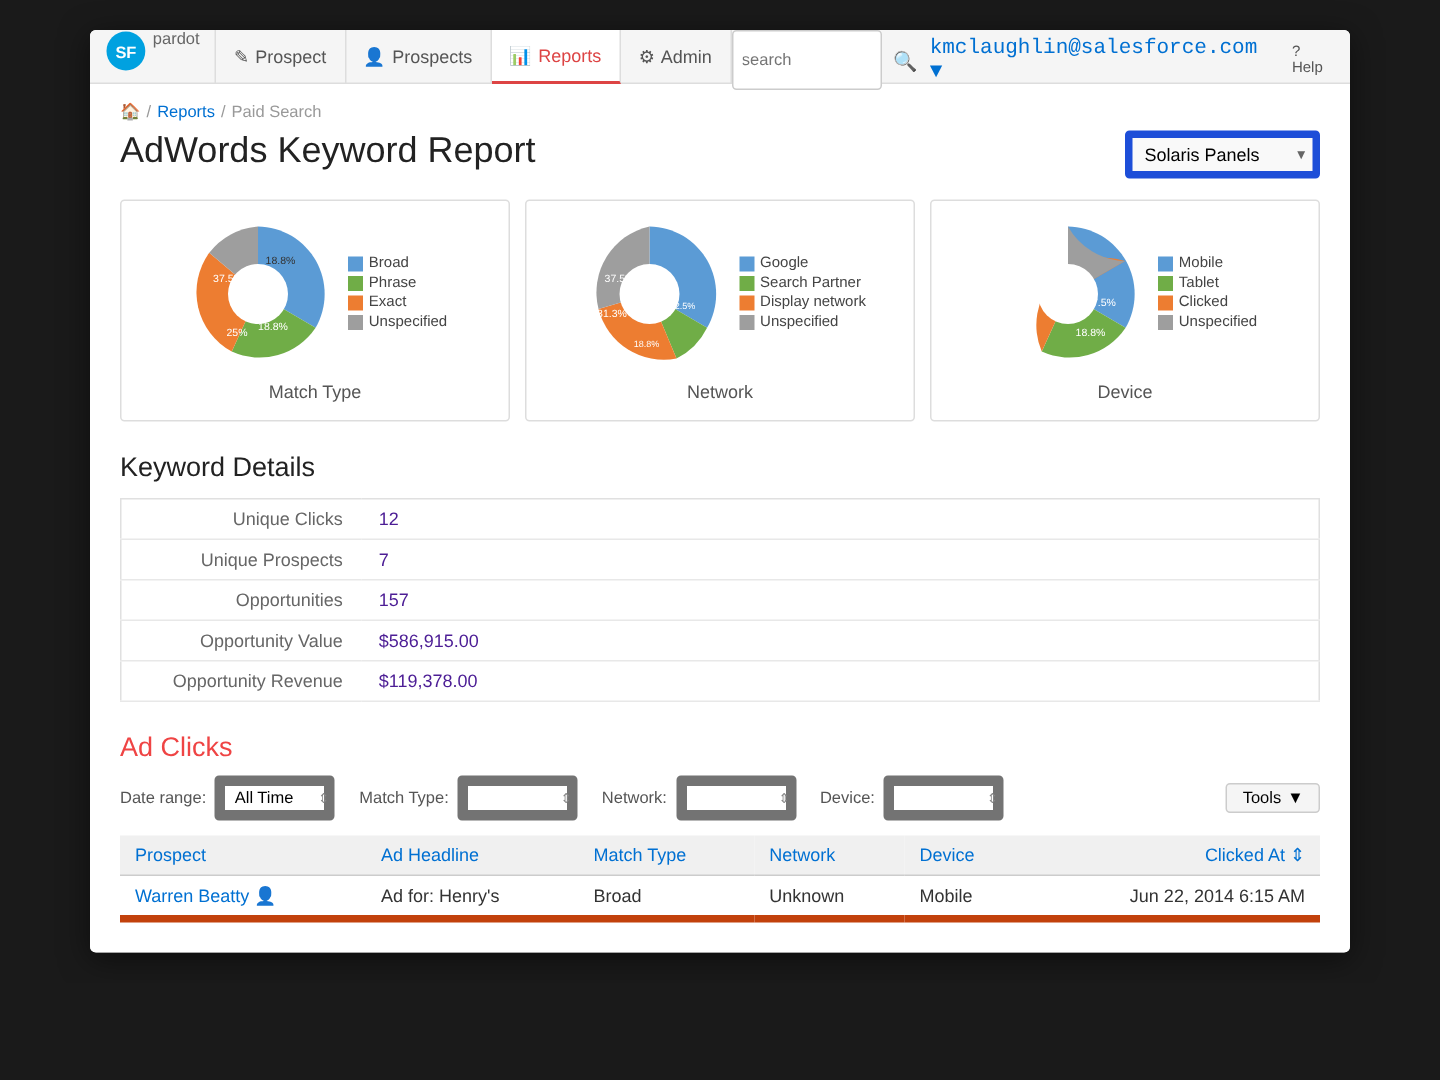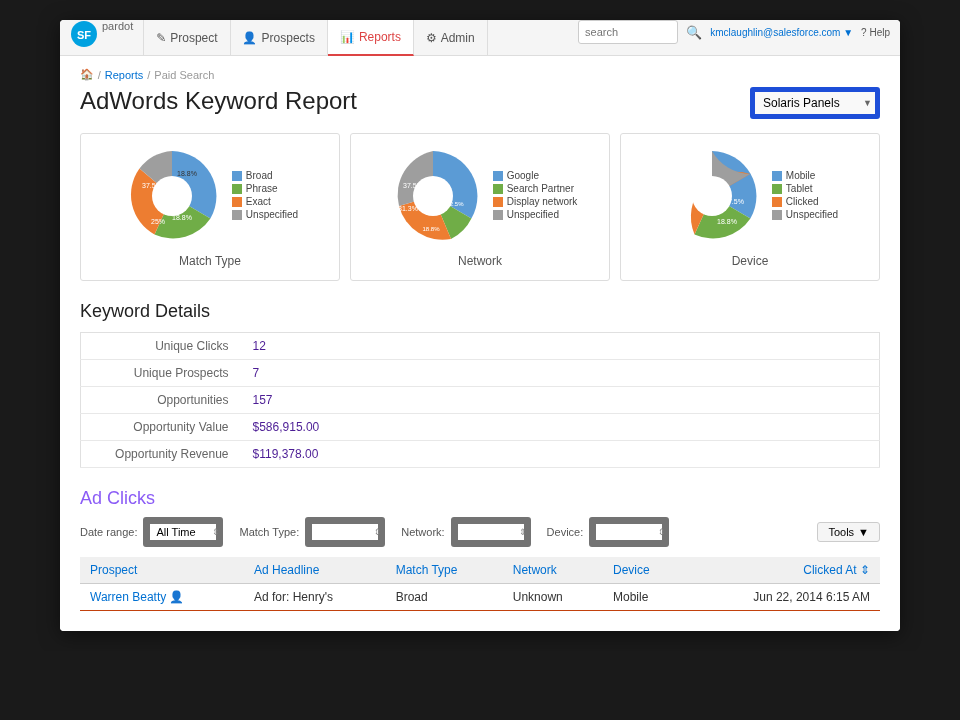--- a/index.html
+++ b/index.html
@@ -60,21 +60,21 @@
       align-items: center;
       margin-left: auto;
       gap: 8px;
     }
     .search-box {
       border: 1px solid #ccc;
       border-radius: 3px;
       padding: 3px 6px;
       font-size: 11px;
       width: 100px;
-      height: 24px;
+      height: 40px;
     }
     .nav-user {
       font-size: 11px;
       color: #0070d2;
     }
     .nav-help {
       font-size: 11px;
       color: #555;
     }
 
@@ -204,21 +204,21 @@
     }
     .details-table td:last-child {
       color: #4c1d95;
     }
     .link-val { color: #0070d2; cursor: pointer; }
 
     
     .ad-clicks-title {
       font-size: 18px;
       font-weight: normal;
-      color: #8b5cf6;
+      color: #ef4444;
       margin-bottom: 8px;
     }
     .filter-row {
       display: flex;
       align-items: center;
       gap: 16px;
       margin-bottom: 10px;
     }
     .filter-group {
       display: flex;
@@ -274,21 +274,21 @@
       background: #f0f0f0;
       border-bottom: 1px solid #ccc;
       padding: 6px 10px;
       text-align: left;
       color: #0070d2;
       font-weight: normal;
       cursor: pointer;
     }
     .data-table td {
       padding: 6px 10px;
-      border-bottom: 1px solid #c2410c;
+      border-bottom: 5px solid #c2410c;
       color: #333;
     }
     .data-table td.link { color: #0070d2; cursor: pointer; }
     .data-table td.right { text-align: right; }
   </style>
 </head>
 <body>
 
 <div class="browser-window">
 
@@ -315,21 +315,21 @@
       </div>
       <div class="nav-item">
         <span>⚙</span>
         <span>Admin</span>
       </div>
     </div>
 
     <div class="nav-search">
       <input class="search-box" type="text" placeholder="search" style="">
       <span style="cursor:pointer;color:#666;">🔍</span>
-      <span class="nav-user" style="font-size:10px;">kmclaughlin@salesforce.com ▼</span>
+      <span class="nav-user" style="font-size:14px;font-family:Liberation Mono, monospace;">kmclaughlin@salesforce.com ▼</span>
       <span class="nav-help" style="font-size:10px;">? Help</span>
     </div>
   </div>
 
   <div class="content">
 
     <div class="breadcrumb">
       <span>🏠</span>
       <span class="breadcrumb-sep">/</span>
       <span class="breadcrumb-item">Reports</span>

